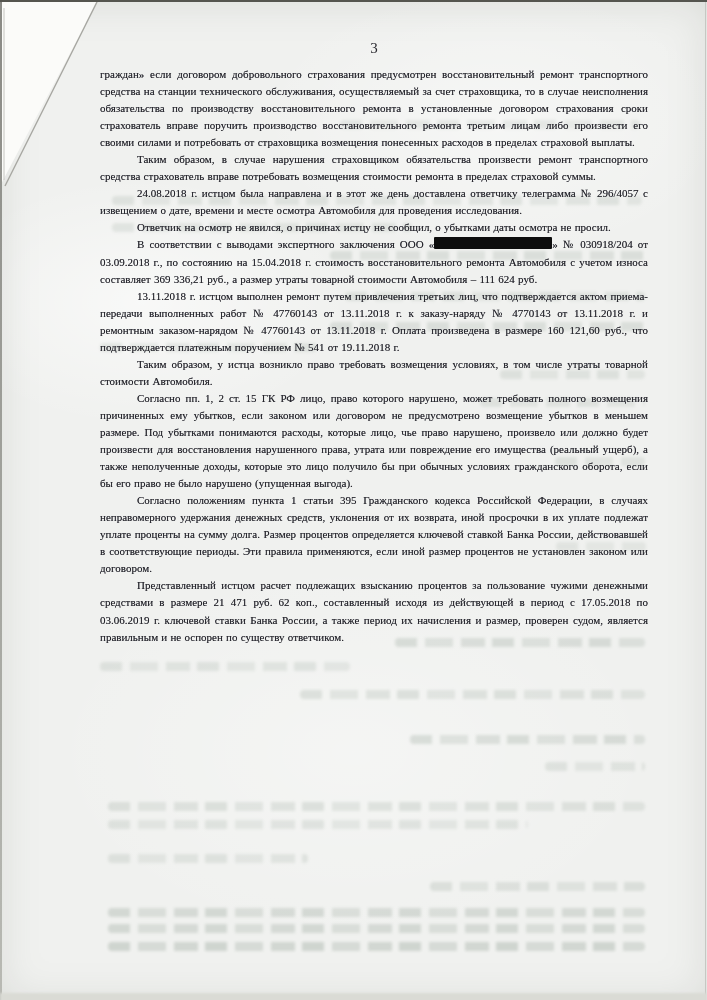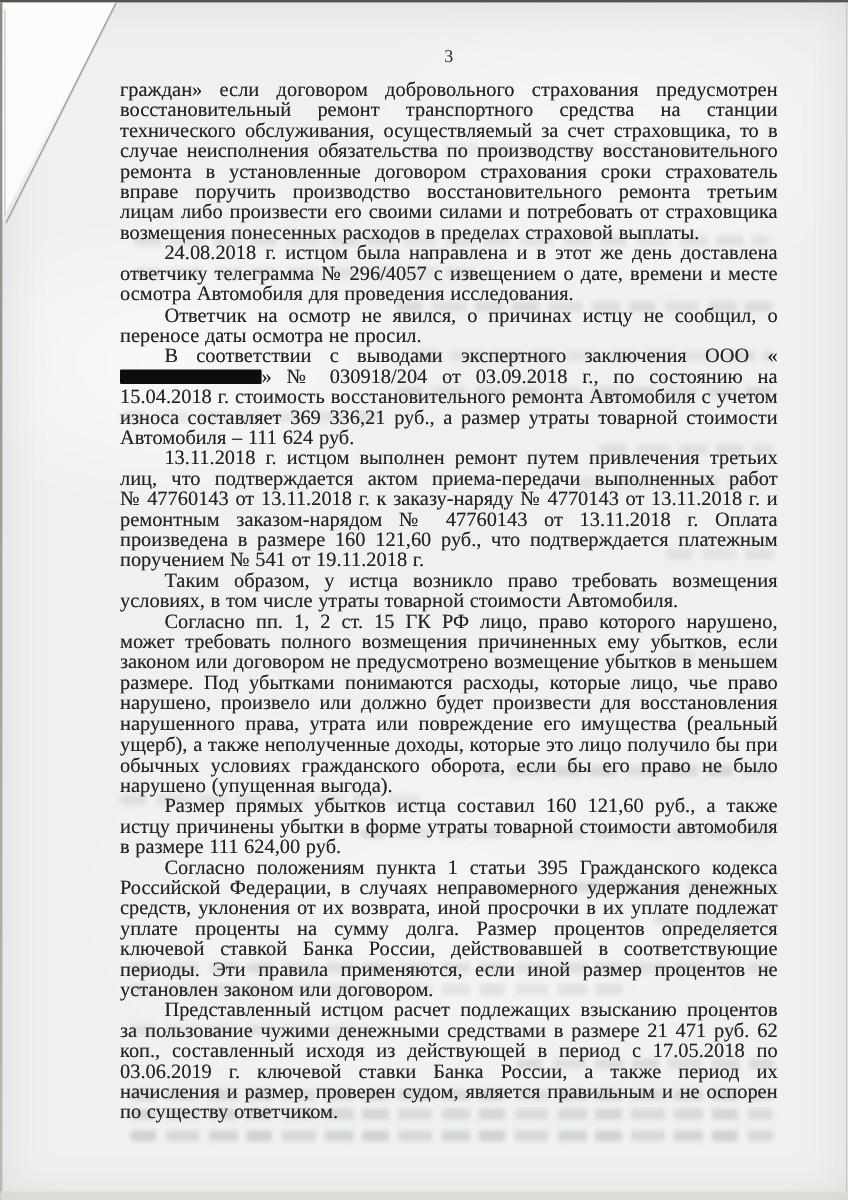--- a/index.html
+++ b/index.html
@@ -25,21 +25,21 @@
   .page-number{
     position:absolute;left:100px;top:38px;width:548px;
     text-align:center;font-size:15px;color:#2a2a30;
   }
   .doc-body{
     position:absolute;left:100px;top:64px;width:548px;
     color:#23232a;
   }
   .para{
     margin:0;text-align:justify;
-    font-size:17px;line-height:17.05px;
+    font-size:11px;line-height:17.05px;
     text-shadow:0 0 .4px rgba(30,30,42,.55);
     word-spacing:.5px;
   }
   .para.indent{text-indent:37px;}
   .redaction{
     display:inline-block;width:118px;height:12px;
     background:#0d0d0d;border-radius:1px;
     transform:translateY(1px);
   }
   .bleed{
@@ -83,27 +83,27 @@
   <div class="bleed" style="top:852px;left:108px;width:200px;opacity:.28"></div>
   <div class="bleed" style="top:880px;left:430px;width:215px;opacity:.32"></div>
   <div class="bleed" style="top:906px;left:108px;width:537px;opacity:.42"></div>
   <div class="bleed" style="top:922px;left:108px;width:537px;opacity:.42"></div>
   <div class="bleed" style="top:940px;left:108px;width:537px;opacity:.48"></div>
 
   <div class="page-number">3</div>
 
   <div class="doc-body">
       <p class="para">граждан» если договором добровольного страхования предусмотрен восстановительный ремонт транспортного средства на станции технического обслуживания, осуществляемый за счет страховщика, то в случае неисполнения обязательства по производству восстановительного ремонта в установленные договором страхования сроки страхователь вправе поручить производство восстановительного ремонта третьим лицам либо произвести его своими силами и потребовать от страховщика возмещения понесенных расходов в пределах страховой выплаты.</p>
+      <p class="para indent">Таким образом, в случае нарушения страховщиком обязательства произвести ремонт транспортного средства страхователь вправе потребовать возмещения стоимости ремонта в пределах страховой суммы.</p>
       <p class="para indent">24.08.2018 г. истцом была направлена и в этот же день доставлена ответчику телеграмма №&nbsp;296/4057 с извещением о дате, времени и месте осмотра Автомобиля для проведения исследования.</p>
-      <p class="para indent">Ответчик на осмотр не явился, о причинах истцу не сообщил, о переносе даты осмотра не просил.</p>
+      <p class="para indent">Ответчик на осмотр не явился, о причинах истцу не сообщил, о убытками даты осмотра не просил.</p>
       <p class="para indent">В соответствии с выводами экспертного заключения ООО «<span class="redaction"></span>» №&nbsp;030918/204 от 03.09.2018 г., по состоянию на 15.04.2018 г. стоимость восстановительного ремонта Автомобиля с учетом износа составляет 369&nbsp;336,21 руб., а размер утраты товарной стоимости Автомобиля – 111&nbsp;624 руб.</p>
       <p class="para indent">13.11.2018 г. истцом выполнен ремонт путем привлечения третьих лиц, что подтверждается актом приема-передачи выполненных работ №&nbsp;47760143 от 13.11.2018 г. к заказу-наряду №&nbsp;4770143 от 13.11.2018 г. и ремонтным заказом-нарядом №&nbsp;47760143 от 13.11.2018 г. Оплата произведена в размере 160&nbsp;121,60 руб., что подтверждается платежным поручением №&nbsp;541 от 19.11.2018 г.</p>
       <p class="para indent">Таким образом, у истца возникло право требовать возмещения условиях, в том числе утраты товарной стоимости Автомобиля.</p>
       <p class="para indent">Согласно пп. 1, 2 ст. 15 ГК РФ лицо, право которого нарушено, может требовать полного возмещения причиненных ему убытков, если законом или договором не предусмотрено возмещение убытков в меньшем размере. Под убытками понимаются расходы, которые лицо, чье право нарушено, произвело или должно будет произвести для восстановления нарушенного права, утрата или повреждение его имущества (реальный ущерб), а также неполученные доходы, которые это лицо получило бы при обычных условиях гражданского оборота, если бы его право не было нарушено (упущенная выгода).</p>
-      <p class="para indent">Размер прямых убытков истца составил 160&nbsp;121,60 руб., а также истцу причинены убытки в форме утраты товарной стоимости автомобиля в размере 111&nbsp;624,00 руб.</p>
       <p class="para indent">Согласно положениям пункта 1 статьи 395 Гражданского кодекса Российской Федерации, в случаях неправомерного удержания денежных средств, уклонения от их возврата, иной просрочки в их уплате подлежат уплате проценты на сумму долга. Размер процентов определяется ключевой ставкой Банка России, действовавшей в соответствующие периоды. Эти правила применяются, если иной размер процентов не установлен законом или договором.</p>
       <p class="para indent">Представленный истцом расчет подлежащих взысканию процентов за пользование чужими денежными средствами в размере 21&nbsp;471 руб. 62 коп., составленный исходя из действующей в период с 17.05.2018 по 03.06.2019 г. ключевой ставки Банка России, а также период их начисления и размер, проверен судом, является правильным и не оспорен по существу ответчиком.</p>
     </div>
 
   <div class="edge-left"></div>
   <div class="edge-right"></div>
   <div class="edge-bottom"></div>
 </div>
 
 </body></html>

